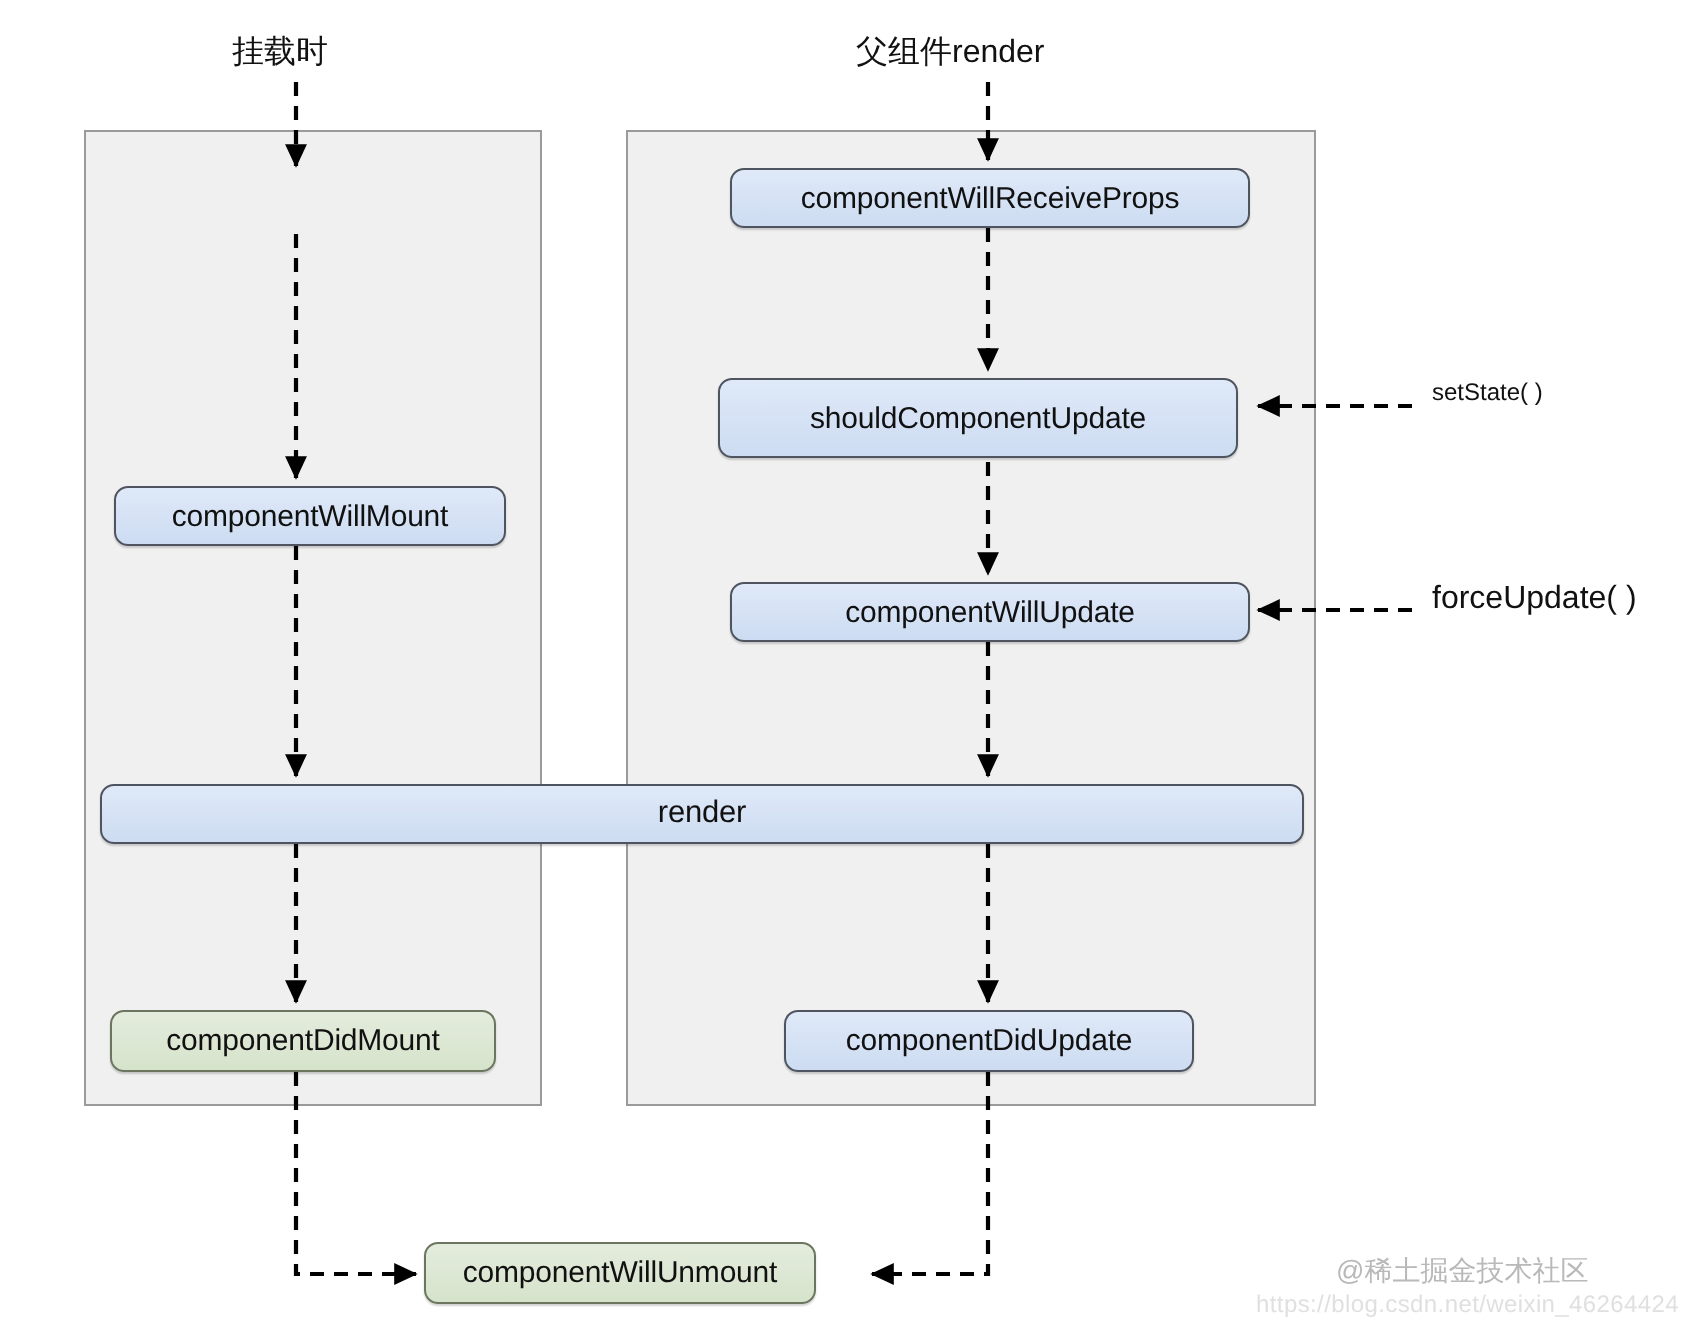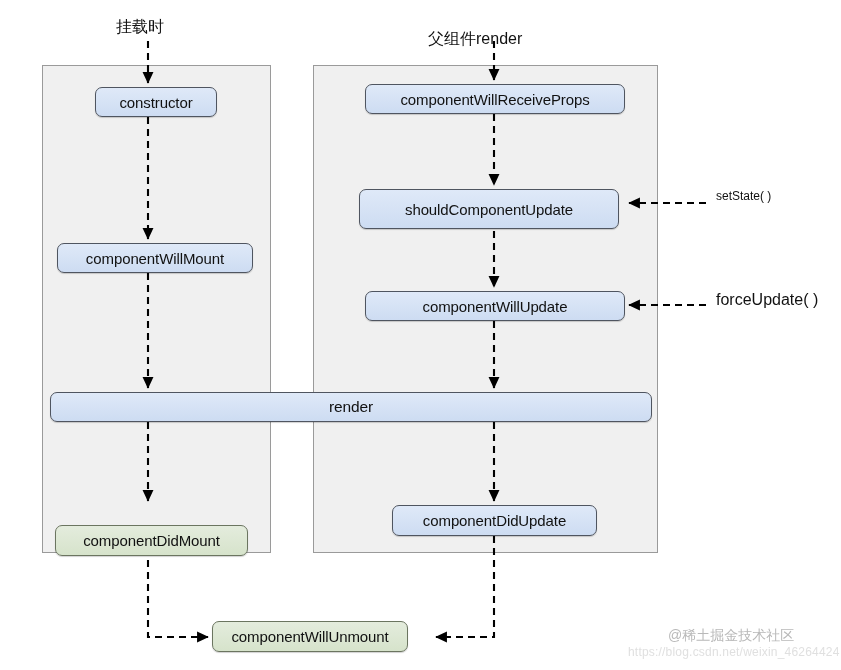--- a/index.html
+++ b/index.html
@@ -57,39 +57,39 @@
     background: linear-gradient(180deg, #e4ecdd 0%, #d6e3cb 100%);
     border: 1.4px solid #6b7560;
     color: #111;
   }
   .node.bold { font-weight: normal; font-size: 15.5px; }
 
   
   #node-constructor            { left: 95px;  top: 87px;  width: 122px; height: 30px; }
   #node-componentWillMount     { left: 57px;  top: 243px; width: 196px; height: 30px; }
   #node-render                 { left: 50px;  top: 392px; width: 602px; height: 30px; }
-  #node-componentDidMount      { left: 55px;  top: 505px; width: 193px; height: 31px; margin-top: 20px; }
+  #node-componentDidMount      { left: 55px;  top: 505px; width: 193px; height: 31px; }
 
   #node-componentWillReceiveProps { left: 365px; top: 84px;  width: 260px; height: 30px; }
   #node-shouldComponentUpdate     { left: 359px; top: 189px; width: 260px; height: 40px; }
   #node-componentWillUpdate       { left: 365px; top: 291px; width: 260px; height: 30px; }
   #node-componentDidUpdate        { left: 392px; top: 505px; width: 205px; height: 31px; }
 
   #node-componentWillUnmount   { left: 212px; top: 621px; width: 196px; height: 31px; }
 
   
   .label {
     position: absolute;
     font-size: 16px;
     line-height: 1;
     white-space: nowrap;
     color: #111;
   }
   #label-mount-trigger  { left: 116px; top: 19px; }
-  #label-render-trigger { left: 428px; top: 19px; margin-top: 12px; }
+  #label-render-trigger { left: 428px; top: 19px; }
   #label-setstate       { left: 716px; top: 190px; font-size: 12px; }
   #label-forceupdate    { left: 716px; top: 292px; font-size: 16px; }
 
   
   .watermark {
     position: absolute;
     white-space: nowrap;
     pointer-events: none;
   }
   #watermark-brand {
@@ -158,21 +158,20 @@
   </svg>
 
   <div class="label" id="label-mount-trigger">挂载时</div>
 
   <div class="label" id="label-render-trigger">父组件render</div>
 
   <div class="label" id="label-setstate">setState( )</div>
 
   <div class="label" id="label-forceupdate">forceUpdate( )</div>
 
-  <div class="node blue" id="node-constructor">constructor</div>
 
   <div class="node blue" id="node-componentWillMount">componentWillMount</div>
 
   <div class="node green" id="node-componentDidMount">componentDidMount</div>
 
   <div class="node blue" id="node-componentWillReceiveProps">componentWillReceiveProps</div>
 
   <div class="node blue" id="node-shouldComponentUpdate">shouldComponentUpdate</div>
 
   <div class="node blue" id="node-componentWillUpdate">componentWillUpdate</div>

